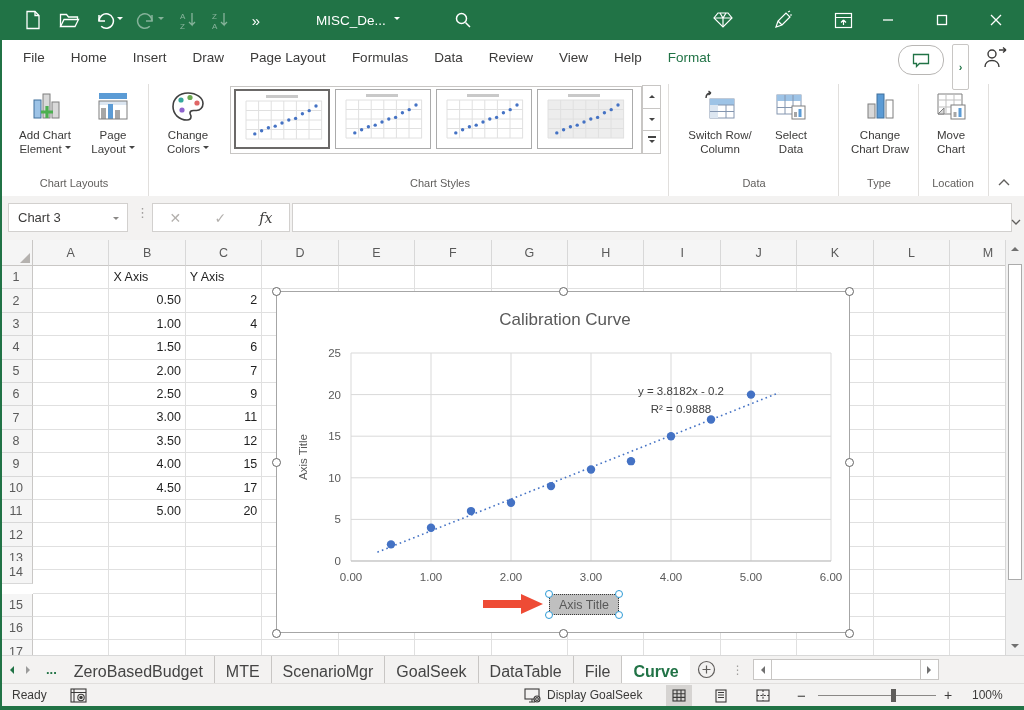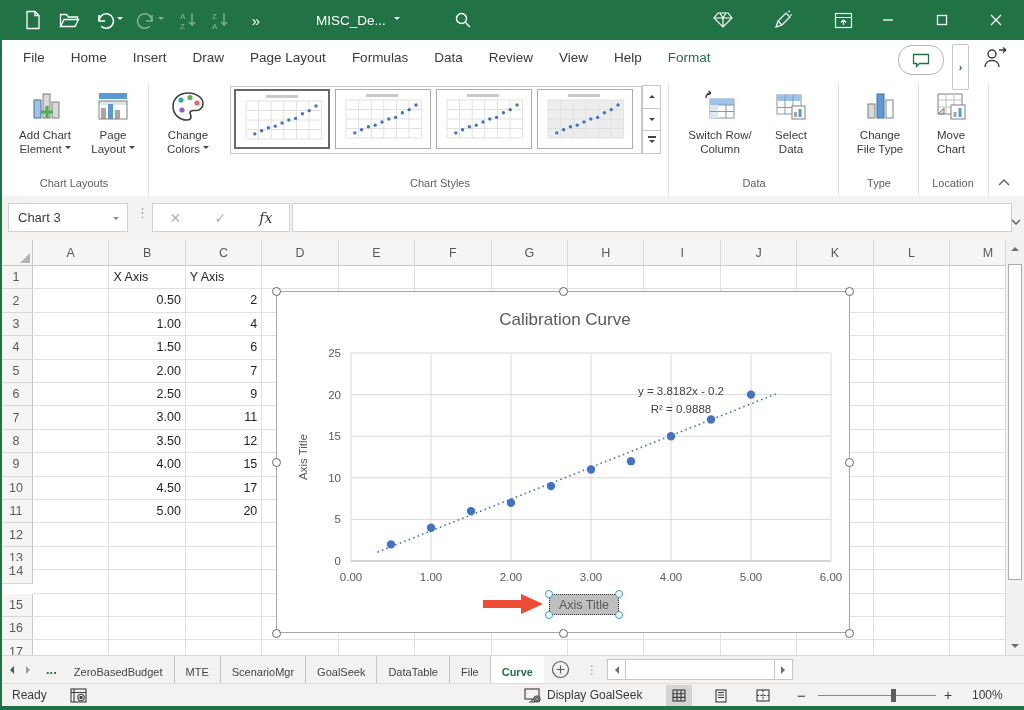--- a/index.html
+++ b/index.html
@@ -88,21 +88,21 @@
   .bh{position:absolute;width:8px;height:8px;border-radius:50%;background:#fff;border:1.5px solid #2E9BD6;box-sizing:border-box;z-index:5;}
   .redarrow{position:absolute;left:206px;top:301px;z-index:5;}
 
   
   .tabbar{position:absolute;left:0;top:655px;width:1024px;height:28px;background:#f3f2f1;border-top:1px solid #d8d8d8;box-sizing:border-box;display:flex;align-items:stretch;}
   .snav{display:flex;align-items:center;padding:0 4px;}
   .snav .b{width:16px;height:100%;display:flex;align-items:center;justify-content:center;}
   .tri-l{width:0;height:0;border:4.5px solid transparent;border-right-color:#217346;margin-right:4px;}
   .tri-r{width:0;height:0;border:4.5px solid transparent;border-left-color:#9b9b9b;margin-left:4px;}
   .overflow-tabs{display:flex;align-items:center;color:#217346;font-weight:700;padding:0 6px;font-size:13px;}
-  .stab{padding:16px 11px;font-size:11px;color:#444;display:flex;align-items:center;border-left:1px solid #c8c6c4;white-space:nowrap;}
+  .stab{padding:16px 11px;font-size:16px;color:#444;display:flex;align-items:center;border-left:1px solid #c8c6c4;white-space:nowrap;}
   .stab:first-of-type{border-left:none;}
   .stab.active{background:#fff;color:#217346;font-weight:700;border-bottom:2px solid #217346;border-left:1px solid #c8c6c4;box-sizing:border-box;}
   .newsheet{display:flex;align-items:center;justify-content:center;width:34px;color:#605e5c;}
   .tdots{display:flex;align-items:center;color:#a19f9d;padding:0 8px;font-size:12px;}
   .hscroll{display:flex;align-items:center;margin-left:2px;}
   .hs-btn{width:17px;height:19px;border:1px solid #c8c6c4;background:#fff;display:flex;align-items:center;justify-content:center;margin-left:-1px;}
   .hs-thumb{width:148px;height:19px;background:#fff;border:1px solid #c8c6c4;margin-left:-1px;}
   .tri-l2{width:0;height:0;border:4px solid transparent;border-right-color:#707070;margin-right:3px;}
   .tri-r2{width:0;height:0;border:4px solid transparent;border-left-color:#707070;margin-left:3px;}
 
@@ -428,21 +428,21 @@
 
     <div class="bigbtn" style="left:844px;width:72px">
       <span class="ic">
         <svg width="34" height="34" viewBox="0 0 34 34">
             <rect x="5" y="14" width="7" height="14" fill="#d9d9d9" stroke="#7f7f7f"></rect>
             <rect x="14" y="4" width="7" height="24" fill="#5b9bd5" stroke="#41719c"></rect>
             <rect x="23" y="10" width="7" height="18" fill="#fff" stroke="#7f7f7f"></rect>
           </svg>
         </span>
       <div class="l1">Change</div>
-      <div class="l2"><span>File Type</span></div>
+      <div class="l2"><span>Chart Draw</span></div>
     </div>
     <div class="rsep" style="left:918px"></div>
 
     <div class="bigbtn" style="left:922px;width:58px">
       <span class="ic">
         <svg width="34" height="34" viewBox="0 0 34 34">
             <path d="M4 4h24v20H10l-6-0z" fill="#fff" stroke="#7f7f7f"></path>
             <path d="M4 10h24M4 17h24M12 4v20M20 4v20" stroke="#bfbfbf" fill="none"></path>
             <path d="M4 24l6-6v6z" fill="#d9d9d9" stroke="#7f7f7f"></path>
             <rect x="17" y="15" width="14" height="14" fill="#fff" stroke="#7f7f7f"></rect>
@@ -508,21 +508,21 @@
       <div class="rowhdr" style="top: 96.2px; height: 23.4px;">4</div>
       <div class="rowhdr" style="top: 119.6px; height: 23.4px;">5</div>
       <div class="rowhdr" style="top: 143px; height: 23.4px;">6</div>
       <div class="rowhdr" style="top: 166.4px; height: 23.4px;">7</div>
       <div class="rowhdr" style="top: 189.8px; height: 23.4px;">8</div>
       <div class="rowhdr" style="top: 213.2px; height: 23.4px;">9</div>
       <div class="rowhdr" style="top: 236.6px; height: 23.4px;">10</div>
       <div class="rowhdr" style="top: 260px; height: 23.4px;">11</div>
       <div class="rowhdr" style="top: 283.4px; height: 23.4px;">12</div>
       <div class="rowhdr" style="top: 306.8px; height: 23.4px;">13</div>
-      <div class="rowhdr" style="top: 321px; height: 23.4px; font-family: Liberation Mono, monospace;">14</div>
+      <div class="rowhdr" style="top: 321px; height: 23.4px;">14</div>
       <div class="rowhdr" style="top: 353.6px; height: 23.4px;">15</div>
       <div class="rowhdr" style="top: 377px; height: 23.4px;">16</div>
       <div class="rowhdr" style="top: 400.4px; height: 23.4px;">17</div>
       <div class="cellv" style="left: 113.43px; top: 26px; width: 67.43px; text-align: left;">X Axis</div>
       <div class="cellv" style="left: 189.86px; top: 26px; width: 67.43px; text-align: left;">Y Axis</div>
       <div class="cellv" style="left: 113.43px; top: 49.4px; width: 67.43px; text-align: right;">0.50</div>
       <div class="cellv" style="left: 189.86px; top: 49.4px; width: 67.43px; text-align: right;">2</div>
       <div class="cellv" style="left: 113.43px; top: 72.8px; width: 67.43px; text-align: right;">1.00</div>
       <div class="cellv" style="left: 189.86px; top: 72.8px; width: 67.43px; text-align: right;">4</div>
       <div class="cellv" style="left: 113.43px; top: 96.2px; width: 67.43px; text-align: right;">1.50</div>

